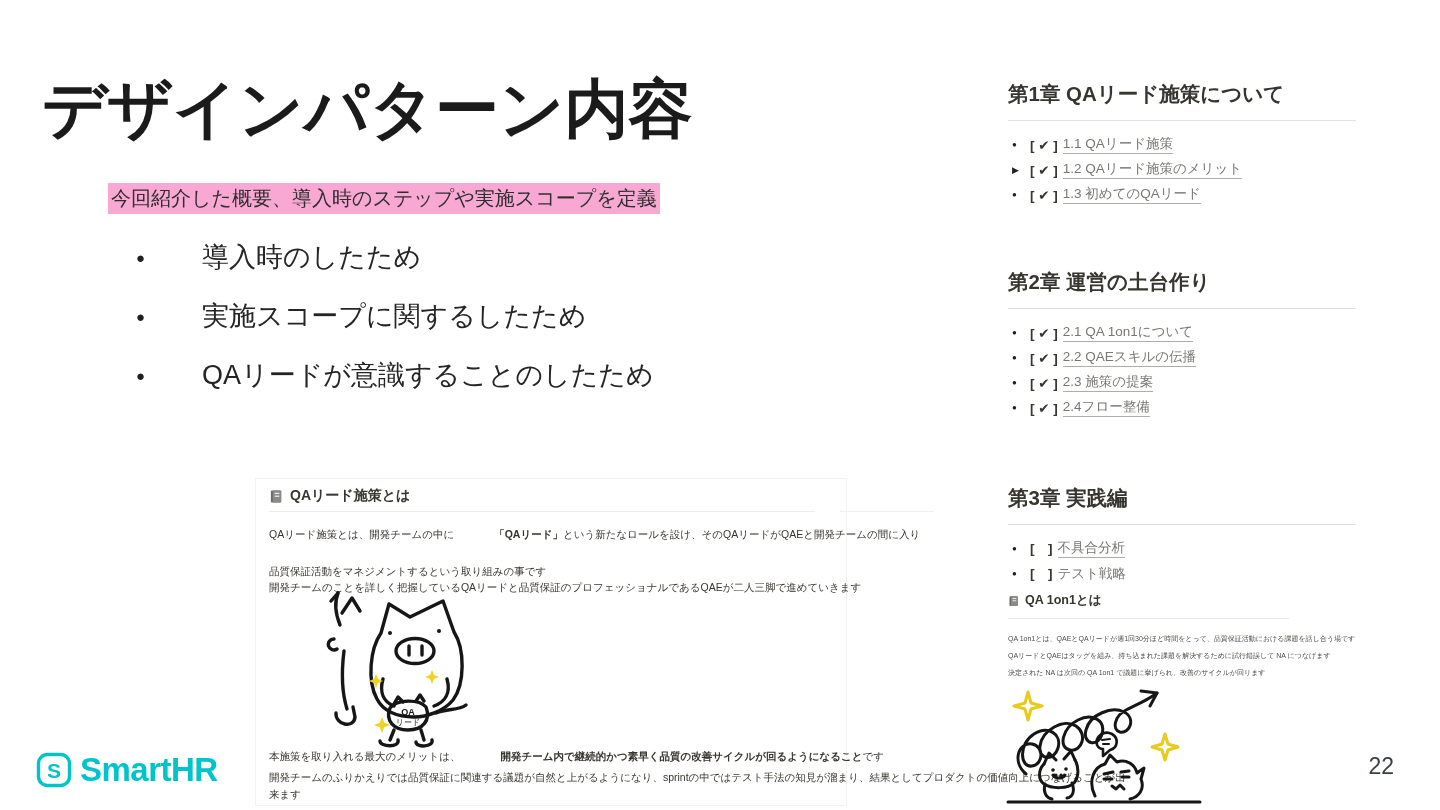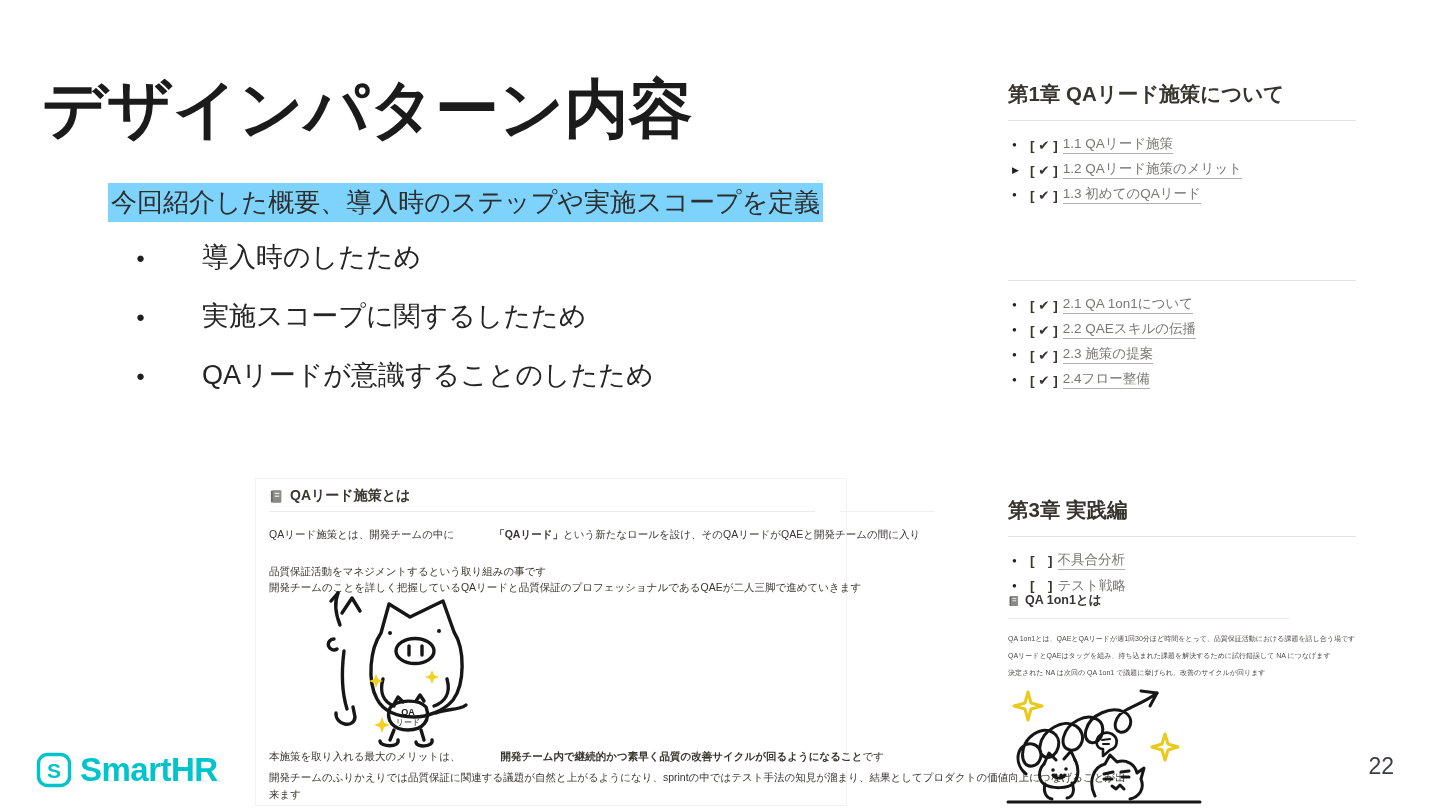--- a/index.html
+++ b/index.html
@@ -7,22 +7,22 @@
   body { font-family:"Liberation Sans","DejaVu Sans",sans-serif; }
   .slide { position:relative; width:1440px; height:810px; background:#ffffff; overflow:hidden; }
 
   
   .slide-title {
     position:absolute; left:42px; top:66px;
     font-size:64px; font-weight:900; color:#1b1b1b; letter-spacing:0px;
   }
   .subtitle {
     position:absolute; left:108px; top:183px;
-    font-size:26px; color:#2e2e2e;
-    background:#7dd3fc; padding:2px 3px; white-space:nowrap;
+    font-size:20px; color:#2e2e2e;
+    background:#f9a8d4; padding:2px 3px; white-space:nowrap;
   }
   .bullets { position:absolute; left:136px; top:241px; list-style:none; }
   .bullets li { display:flex; align-items:center; margin-bottom:27px; height:32px; }
   .bullets .dot { font-size:15px; color:#1f1f1f; width:44px; }
   .bullets .btxt { font-size:27px; color:#252525; white-space:nowrap;margin-left:22px; }
 
   
   .doc {
     position:absolute; left:255px; top:478px; width:592px; height:328px;
     background:#ffffff; border:1px solid #f2f2f1;
@@ -165,20 +165,21 @@
         </li>
         <li>
           <span class="t-mark">●</span>
           <span class="t-box">[ ✔ ]</span>
           <span class="t-label link">1.3 初めてのQAリード</span>
         </li>
       </ul>
     </div>
 
     <div class="toc-block" style="top:268px;">
+      <div class="toc-h">第2章 運営の土台作り</div>
       <hr class="toc-hr">
       <ul class="toc-list">
         <li>
           <span class="t-mark">●</span>
           <span class="t-box">[ ✔ ]</span>
           <span class="t-label link">2.1 QA 1on1について</span>
         </li>
         <li>
           <span class="t-mark">●</span>
           <span class="t-box">[ ✔ ]</span>
@@ -190,21 +191,21 @@
           <span class="t-label link">2.3 施策の提案</span>
         </li>
         <li>
           <span class="t-mark">●</span>
           <span class="t-box">[ ✔ ]</span>
           <span class="t-label link">2.4フロー整備</span>
         </li>
       </ul>
     </div>
 
-    <div class="toc-block" style="top:496px;">
+    <div class="toc-block" style="top:484px;">
       <div class="toc-h">第3章 実践編</div>
       <hr class="toc-hr">
       <ul class="toc-list">
         <li>
           <span class="t-mark">●</span>
           <span class="t-box">[　]</span>
           <span class="t-label link">不具合分析</span>
         </li>
         <li>
           <span class="t-mark">●</span>

